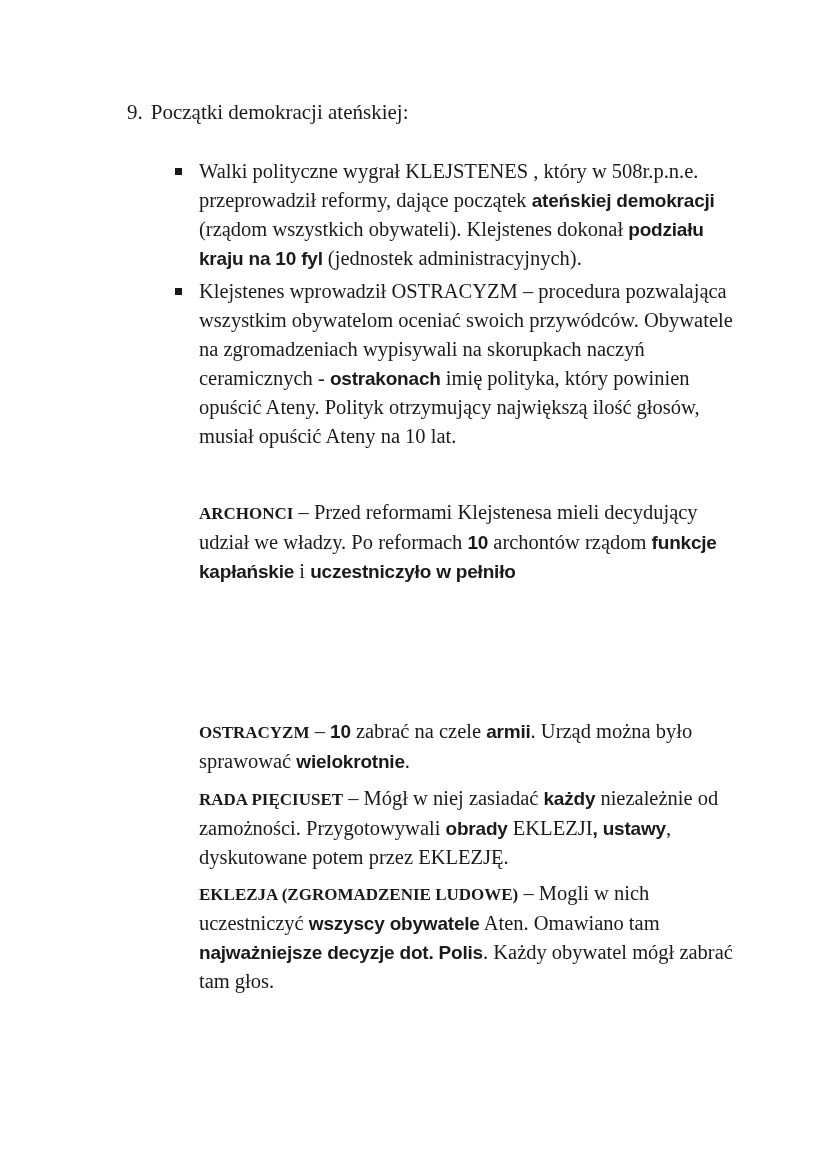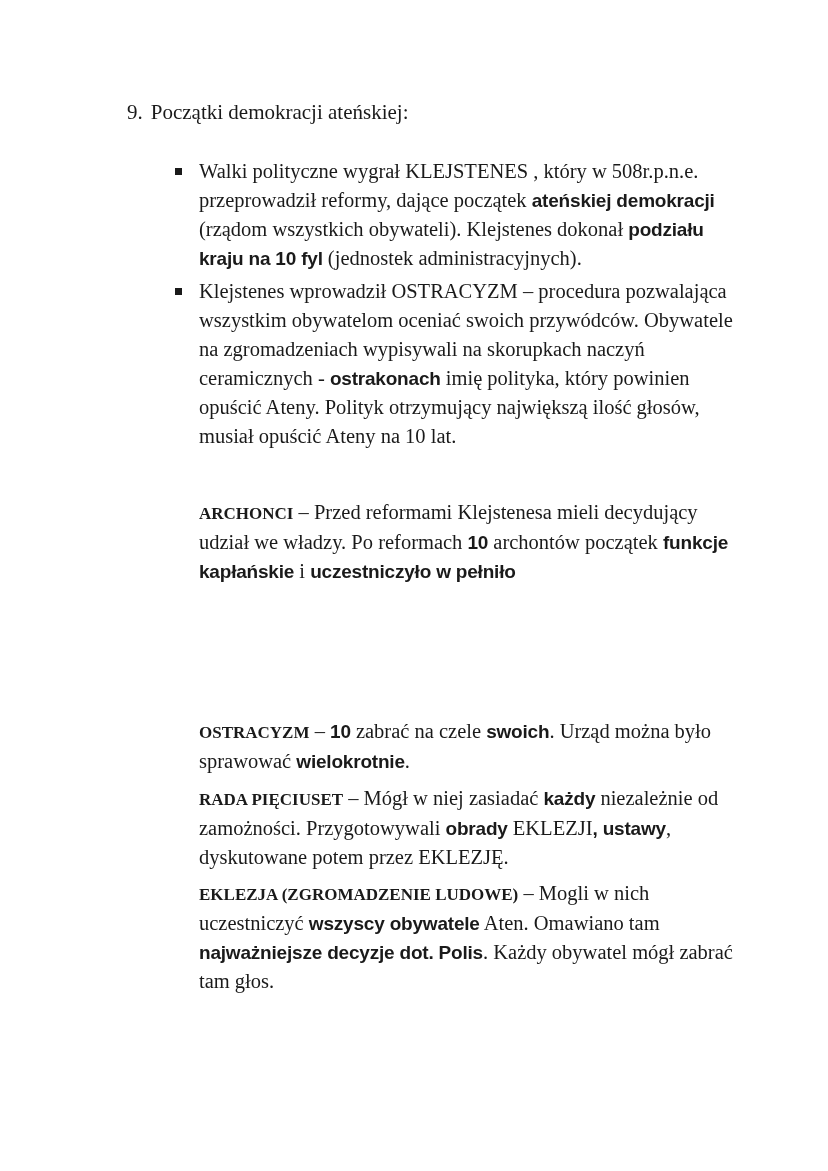--- a/index.html
+++ b/index.html
@@ -39,26 +39,26 @@
     <span class="bullet"></span>
     <p><span>Walki polityczne wygrał KLEJSTENES , który w 508r.p.n.e. przeprowadził reformy, dające początek </span><b>ateńskiej demokracji</b><span> (rządom wszystkich obywateli). Klejstenes dokonał </span><b>podziału kraju na 10 fyl</b><span> (jednostek administracyjnych).</span></p>
   </div>
 
   <div class="item" style="top:277px;">
     <span class="bullet"></span>
     <p><span>Klejstenes wprowadził OSTRACYZM – procedura pozwalająca wszystkim obywatelom oceniać swoich przywódców. Obywatele na zgromadzeniach wypisywali na skorupkach naczyń ceramicznych - </span><b>ostrakonach</b><span> imię polityka, który powinien opuścić Ateny. Polityk otrzymujący największą ilość głosów, musiał opuścić Ateny na 10 lat.</span></p>
   </div>
 
   <div class="item" style="top:498px;">
-    <p><span class="term">ARCHONCI</span><span><span> – Przed reformami Klejstenesa mieli decydujący udział we władzy. Po reformach </span><b>10</b><span> archontów początek </span><b>funkcje kapłańskie</b><span> i </span><b>uczestniczyło w pełniło</b></span></p>
+    <p><span class="term">ARCHONCI</span><span><span> – Przed reformami Klejstenesa mieli decydujący udział we władzy. Po reformach </span><b>10</b><span> archontów rządom </span><b>funkcje kapłańskie</b><span> i </span><b>uczestniczyło w pełniło</b></span></p>
   </div>
 
 
   <div class="item" style="top:717px;">
-    <p><span class="term">OSTRACYZM</span><span><span> – </span><b>10</b><span> zabrać na czele </span><b>swoich</b><span>. Urząd można było sprawować </span><b>wielokrotnie</b><span>.</span></span></p>
+    <p><span class="term">OSTRACYZM</span><span><span> – </span><b>10</b><span> zabrać na czele </span><b>armii</b><span>. Urząd można było sprawować </span><b>wielokrotnie</b><span>.</span></span></p>
   </div>
 
   <div class="item" style="top:784px;">
     <p><span class="term">RADA PIĘCIUSET</span><span><span> – Mógł w niej zasiadać </span><b>każdy</b><span> niezależnie od zamożności. Przygotowywali </span><b>obrady</b><span> EKLEZJI</span><b>, ustawy</b><span>, dyskutowane potem przez EKLEZJĘ.</span></span></p>
   </div>
 
   <div class="item" style="top:879px;">
     <p><span class="term">EKLEZJA (ZGROMADZENIE LUDOWE)</span><span><span> – Mogli w nich uczestniczyć </span><b>wszyscy obywatele</b><span> Aten. Omawiano tam </span><b>najważniejsze decyzje dot. Polis</b><span>. Każdy obywatel mógł zabrać tam głos.</span></span></p>
   </div>
 </div>

